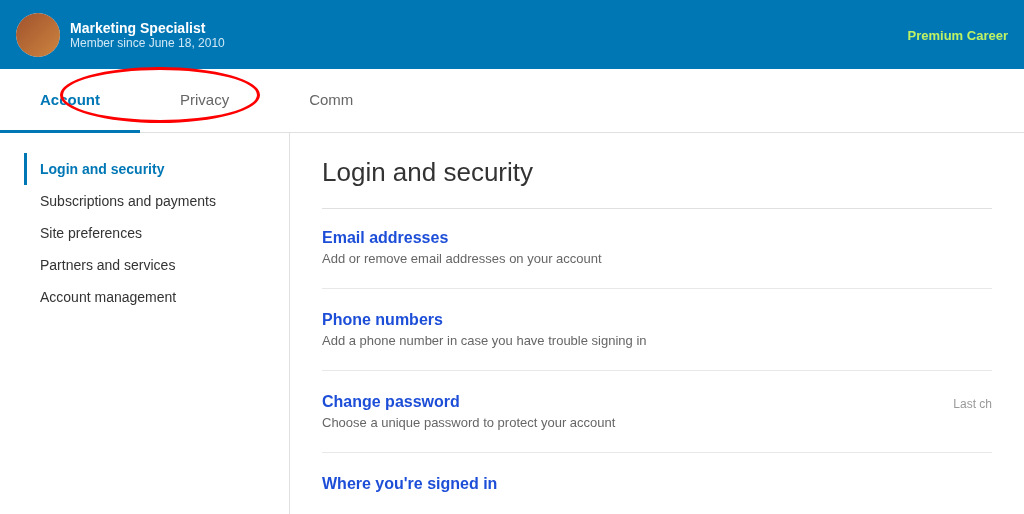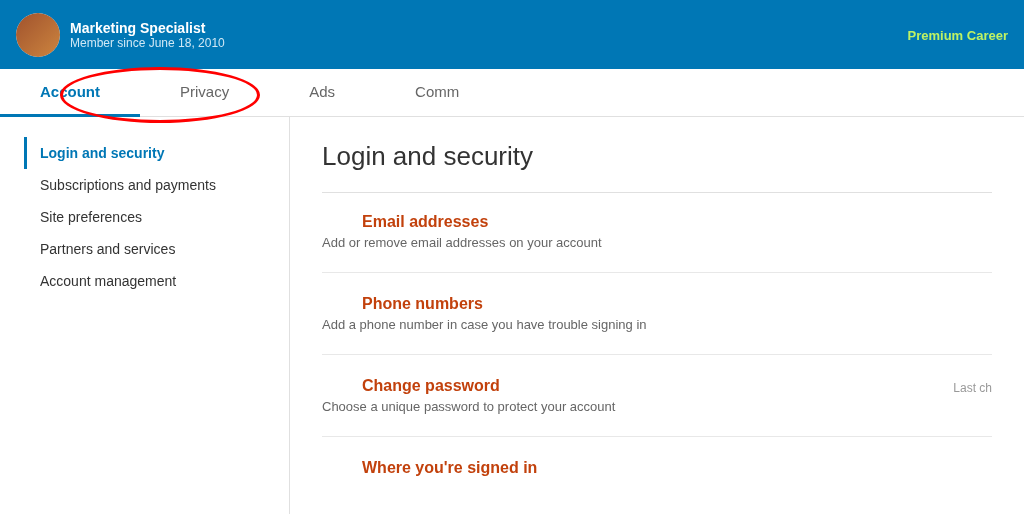--- a/index.html
+++ b/index.html
@@ -49,21 +49,21 @@
       font-size: 13px;
       font-weight: bold;
     }
 
     
     .nav-tabs {
       display: flex;
       align-items: stretch;
       border-bottom: 1px solid #e0e0e0;
       background: #fff;
-      height: 48px;
+      height: 64px;
       position: relative;
     }
     .nav-tab {
       padding: 0 40px;
       display: flex;
       align-items: center;
       font-size: 15px;
       color: #666;
       cursor: pointer;
       border-bottom: 3px solid transparent;
@@ -143,23 +143,22 @@
       justify-content: space-between;
       align-items: flex-start;
     }
     .content-section:last-child {
       border-bottom: none;
     }
     .section-info {}
     .section-title {
       font-size: 16px;
       font-weight: bold;
-      color: #c2410c;
+      color: #1d4ed8;
       margin-bottom: 4px;
-      margin-left: 40px;
     }
     .section-desc {
       font-size: 13px;
       color: #666;
     }
     .section-meta {
       font-size: 12px;
       color: #999;
       white-space: nowrap;
       padding-top: 4px;
@@ -183,23 +182,20 @@
 
   <div class="account-circle"></div>
 
   <div class="nav-tab active">
     <span>Account</span>
   </div>
   <div class="nav-tab">
     <span>Privacy</span>
   </div>
   <div class="nav-tab">
-    <span>Ads</span>
-  </div>
-  <div class="nav-tab">
     <span>Comm</span>
   </div>
 </div>
 
 <div class="main-layout">
 
   <div class="sidebar">
     <div class="sidebar-item active">
       <span>Login and security</span>
     </div>

